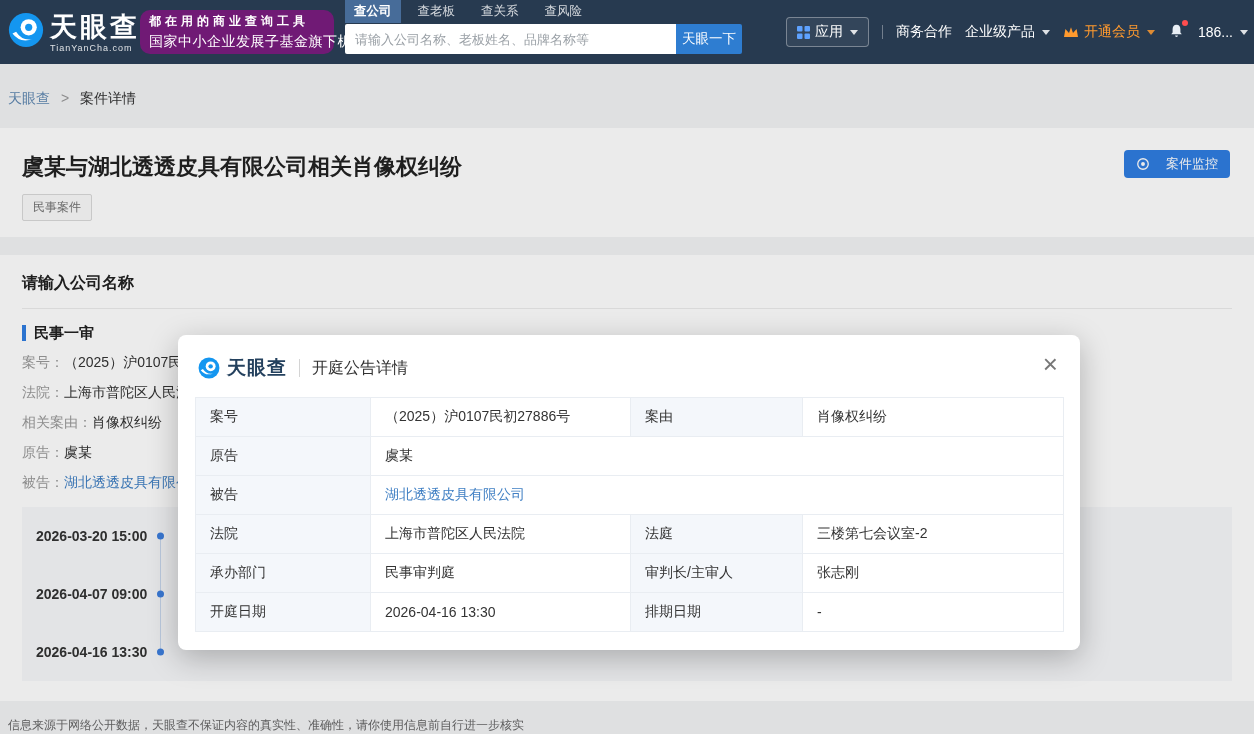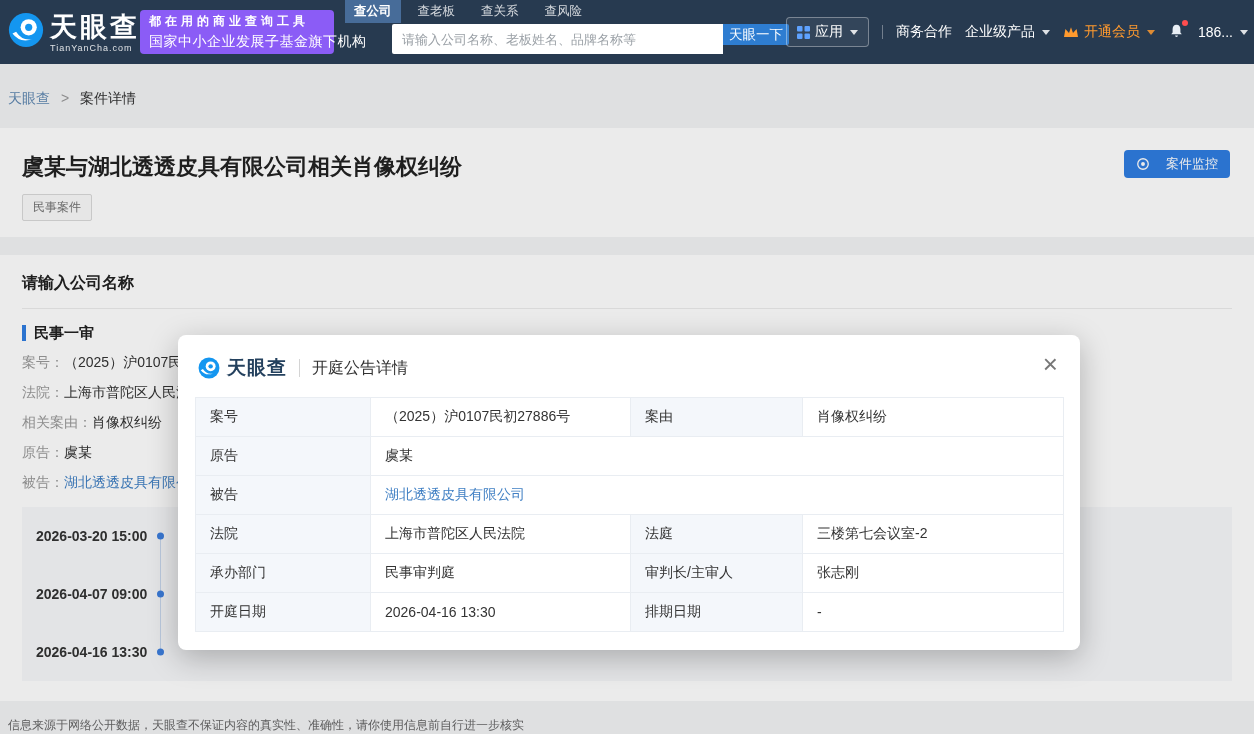--- a/index.html
+++ b/index.html
@@ -6,32 +6,32 @@
   body { font-family:"Liberation Sans", sans-serif; }
   .screen { position:relative; width:1254px; height:734px; overflow:hidden; background:#f2f3f5; }
 
   
   .topbar { position:absolute; top:0; left:0; width:100%; height:64px; background:#273a50; z-index:2; }
   .brand { position:absolute; left:8px; top:12px; display:flex; align-items:flex-start; cursor:pointer; }
   .brand-logo { width:36px; height:36px; }
   .brand-txt { margin-left:6px; display:flex; flex-direction:column; }
   .brand-name { color:#fff; font-size:27px; font-weight:bold; letter-spacing:3px; line-height:30px; }
   .brand-domain { color:rgba(255,255,255,.85); font-size:9px; letter-spacing:1px; margin-top:1px; }
-  .badge { position:absolute; left:140px; top:10px; width:194px; height:44px; background:#8b5cf6; border-radius:4px; color:#fff; display:flex; flex-direction:column; justify-content:center; padding:0 9px; }
+  .badge { position:absolute; left:140px; top:10px; width:194px; height:44px; background:#701a75; border-radius:10px; color:#fff; display:flex; flex-direction:column; justify-content:center; padding:0 9px; }
   .badge .l1 { font-size:12px; font-weight:bold; letter-spacing:4px; white-space:nowrap; }
   .badge .l2 { font-size:14px; margin-top:3px; letter-spacing:0.5px; white-space:nowrap; }
 
   .searchwrap { position:absolute; left:345px; top:3px; }
   .stabs { display:flex; gap:8px; align-items:flex-end; height:20px; }
   .stab { font-size:12.5px; color:rgba(255,255,255,.8); padding:19px 9px 3px; cursor:pointer; white-space:nowrap; }
   .stab.active { background:rgba(98,149,214,.55); color:#fff; font-weight:bold; border-radius:2px 2px 0 0; }
-  .searchrow { display:flex; margin-top:1px;margin-left:47px; }
+  .searchrow { display:flex; margin-top:1px; }
   .search-input { width:331px; height:30px; border:0; outline:none; border-radius:2px 0 0 2px; padding:0 10px; font-size:13px; color:#333; background:#fff; font-family:"Liberation Sans", sans-serif; }
   .search-input::placeholder { color:#9aa0a6; }
-  .search-btn { width:66px; height:21px; background:#2e7dd1; color:#fff; font-size:13.5px; border:0; border-radius:0 2px 2px 0; cursor:pointer; font-family:"Liberation Sans", sans-serif; }
+  .search-btn { width:66px; height:30px; background:#2e7dd1; color:#fff; font-size:13.5px; border:0; border-radius:0 2px 2px 0; cursor:pointer; font-family:"Liberation Sans", sans-serif; }
 
   .hnav { position:absolute; right:6px; top:0; height:64px; display:flex; align-items:center; gap:13px; color:#fff; font-size:14px; }
   .hitem { display:flex; align-items:center; gap:5px; cursor:pointer; white-space:nowrap; }
   .apps-box { border:1px solid rgba(255,255,255,.35); border-radius:4px; padding:5px 10px; background:rgba(255,255,255,.06); }
   .hdivider { width:1px; height:14px; background:rgba(255,255,255,.35); }
   .vip { color:#ff9a2e; }
   .caret { width:0; height:0; border-left:4px solid transparent; border-right:4px solid transparent; border-top:5px solid currentColor; display:inline-block; opacity:.85; margin-left:2px; }
   .bell-wrap { position:relative; cursor:pointer; }
   .red-dot { position:absolute; top:-2px; right:-3px; width:6px; height:6px; background:#ff4d4f; border-radius:50%; }
 

